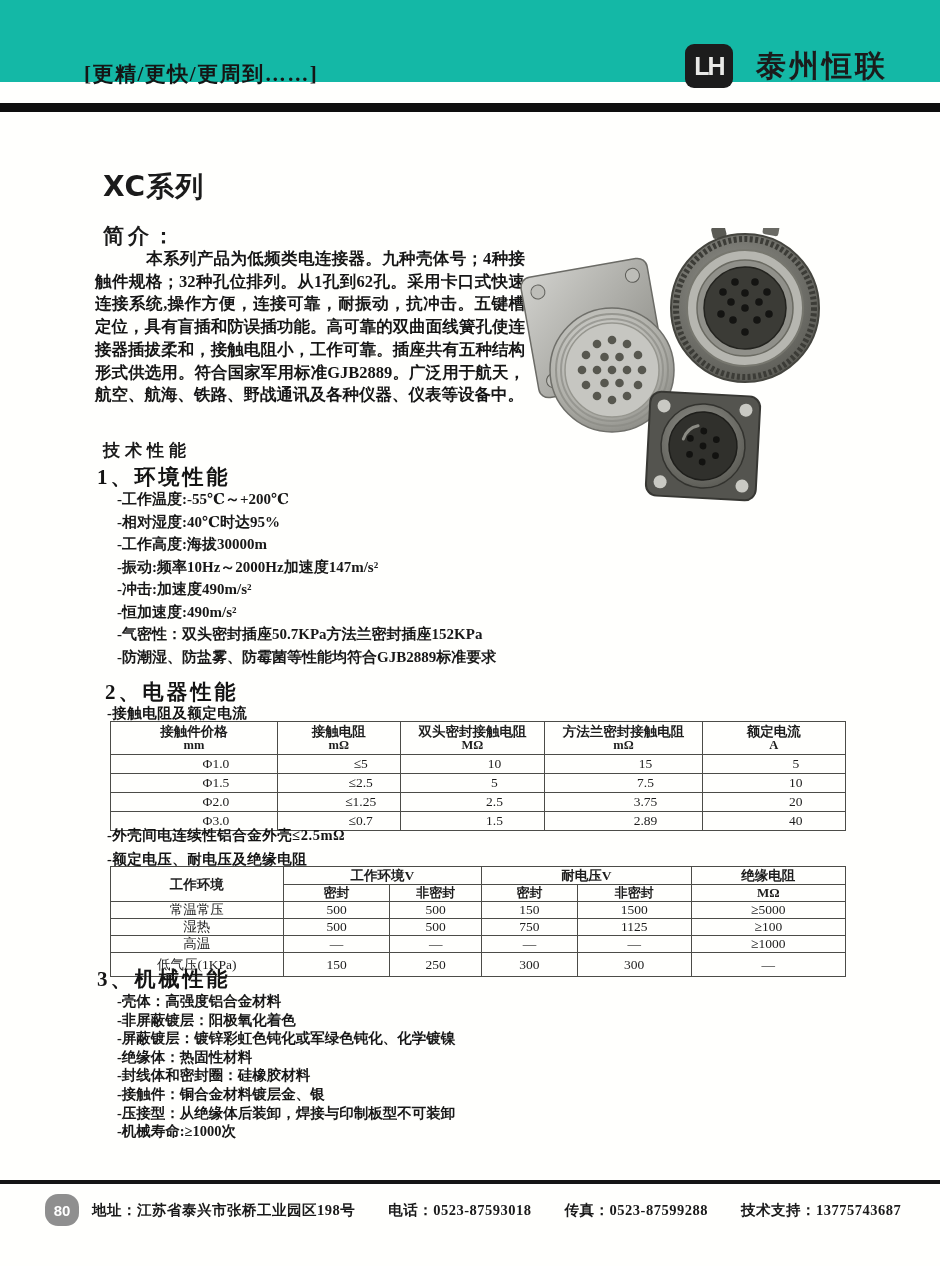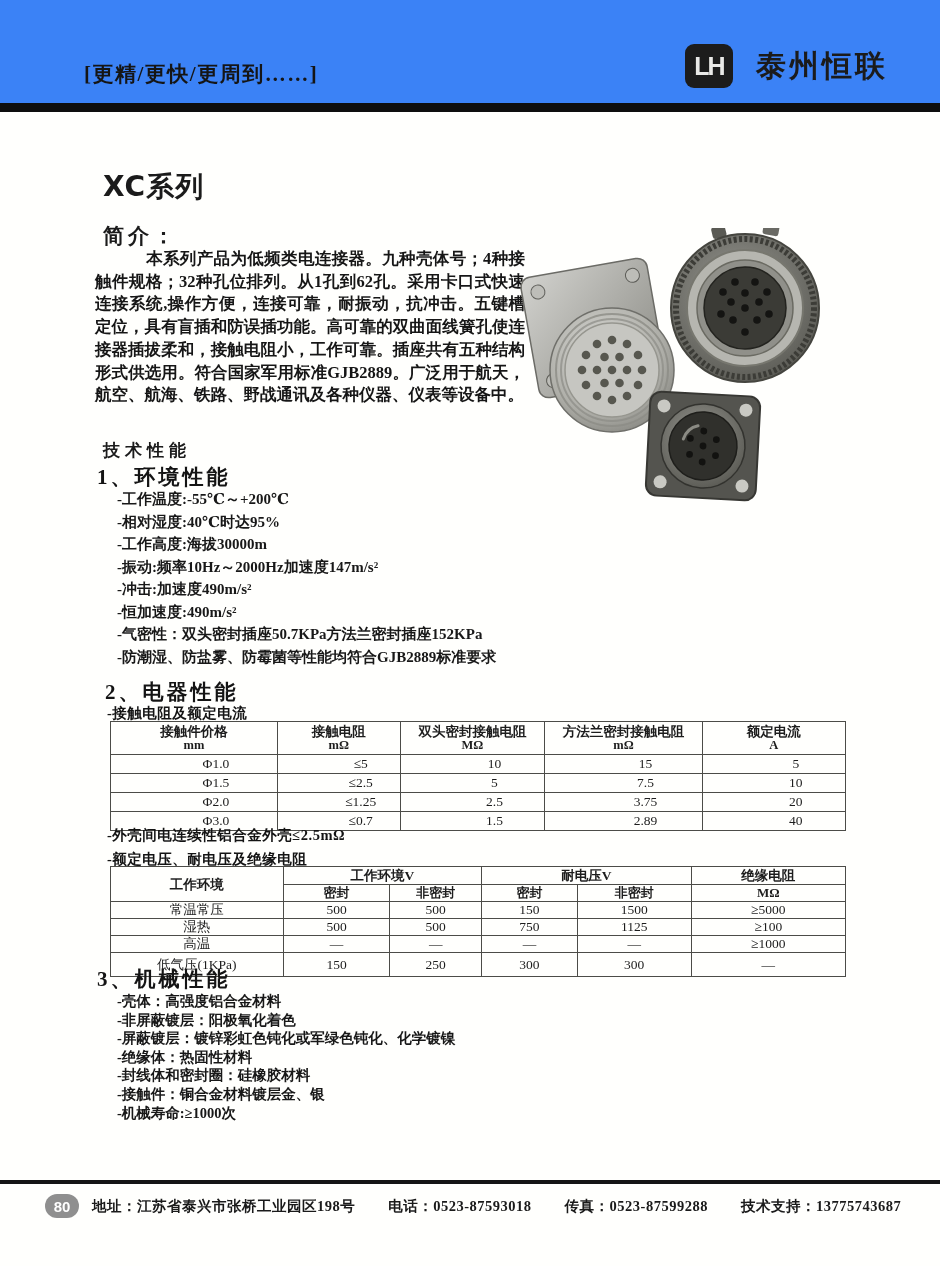--- a/index.html
+++ b/index.html
@@ -2,21 +2,21 @@
 <html><head>
 <meta charset="utf-8">
 <style>
   html,body{margin:0;padding:0;background:#ffffff;}
   .page{
     position:relative;width:940px;height:1266px;background:#fffffd;
     font-family:"Liberation Serif","DejaVu Serif",serif;color:#1b1b1b;
     overflow:hidden;margin:0 auto;
   }
   
-  .header{position:absolute;top:0;left:0;right:0;height:103px;background:#3b82f6;}
+  .header{position:absolute;top:0;left:0;right:0;height:82px;background:#14b8a6;}
   .slogan{position:absolute;left:84px;top:60px;font-size:21px;font-weight:bold;letter-spacing:1.5px;color:#151515;}
   .logo{position:absolute;right:52px;top:44px;display:flex;align-items:center;gap:23px;}
   .logo-mark{width:48px;height:44px;background:#1c1c1c;border-radius:9px;display:flex;align-items:center;justify-content:center;
     color:#e9e9e7;font-family:"Liberation Sans","DejaVu Sans",sans-serif;font-weight:bold;font-size:25px;letter-spacing:-2px;}
   .company-name{font-family:"DejaVu Sans","Liberation Sans",sans-serif;font-weight:900;font-size:30px;letter-spacing:3px;color:#1b1b1b;}
   .header-bar{position:absolute;top:103px;left:0;right:0;height:9px;background:#0e0e0e;}
   
   .series-title{position:absolute;left:103px;top:168px;font-family:"DejaVu Sans","Liberation Sans",sans-serif;font-weight:bold;font-size:28px;letter-spacing:1px;}
   .intro-heading{position:absolute;left:103px;top:222px;font-family:"DejaVu Sans","Liberation Sans",sans-serif;font-weight:bold;font-size:21px;letter-spacing:4px;}
   .intro-text{position:absolute;left:95px;top:248px;width:430px;font-size:16.5px;line-height:22.7px;
@@ -47,21 +47,21 @@
   .t2 .gh td{font-size:13.5px;height:17px;line-height:17px;font-weight:600;}
   .t2 .sh td{font-size:13px;height:16px;line-height:16px;font-weight:600;}
   .t2 .dr td{font-size:13.5px;height:16px;line-height:16px;font-weight:400;}
   .t2 .dr.tall td{height:23px;line-height:23px;}
   .t2 .corner{font-size:14px;font-weight:600;margin-top:31px;}
   
   .photo{position:absolute;left:505px;top:228px;width:430px;height:305px;}
   
   .footer-rule{position:absolute;left:0;right:0;top:1180px;height:4px;background:#151515;}
   .footer{position:absolute;left:45px;top:1194px;display:flex;align-items:center;font-size:14.5px;font-weight:600;color:#1a1a1a;}
-  .page-badge{width:34px;height:24px;border-radius:13px;background:#8f8f8f;color:#ffffff;
+  .page-badge{width:34px;height:32px;border-radius:13px;background:#8f8f8f;color:#ffffff;
     font-family:"Liberation Sans","DejaVu Sans",sans-serif;font-weight:bold;font-size:15px;
     display:flex;align-items:center;justify-content:center;margin-right:13px;}
   .footer .f-item{margin-right:33px;letter-spacing:0.5px;}
   .footer .f-item:last-child{margin-right:0;}
 </style>
 </head>
 <body>
 
 <div class="page">
 
@@ -319,20 +319,21 @@
   </table>
 
   <div class="sec-heading mech-heading">3、机械性能</div>
   <div class="mech-list">
     <div class="spec-line">-壳体：高强度铝合金材料</div>
     <div class="spec-line">-非屏蔽镀层：阳极氧化着色</div>
     <div class="spec-line">-屏蔽镀层：镀锌彩虹色钝化或军绿色钝化、化学镀镍</div>
     <div class="spec-line">-绝缘体：热固性材料</div>
     <div class="spec-line">-封线体和密封圈：硅橡胶材料</div>
     <div class="spec-line">-接触件：铜合金材料镀层金、银</div>
+    <div class="spec-line">-压接型：从绝缘体后装卸，焊接与印制板型不可装卸</div>
     <div class="spec-line">-机械寿命:≥1000次</div>
   </div>
 
   <div class="footer-rule"></div>
   <div class="footer">
     <div class="page-badge">80</div>
     <div class="f-item">地址：江苏省泰兴市张桥工业园区198号</div>
     <div class="f-item">电话：0523-87593018</div>
     <div class="f-item">传真：0523-87599288</div>
     <div class="f-item">技术支持：13775743687</div>

